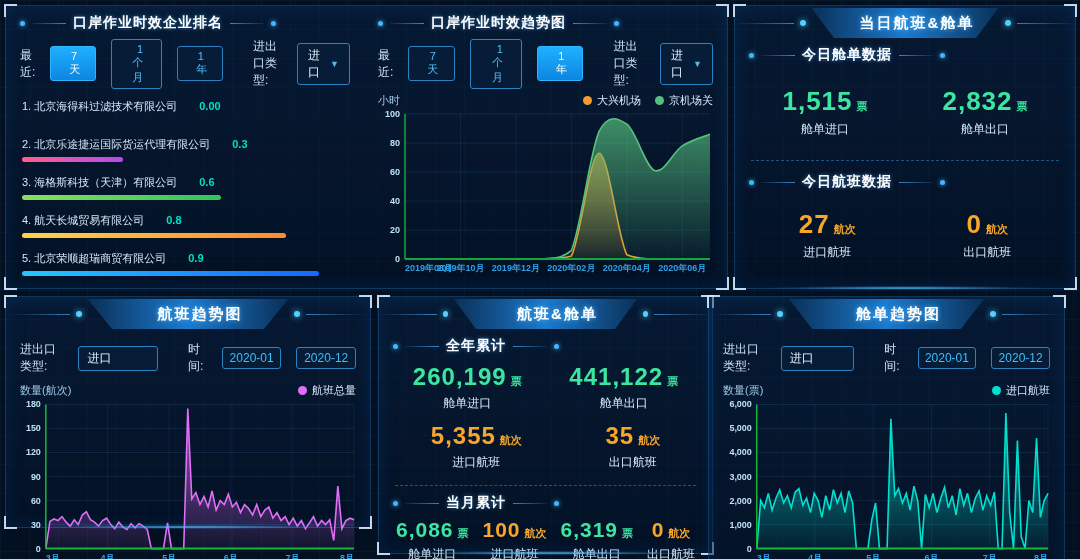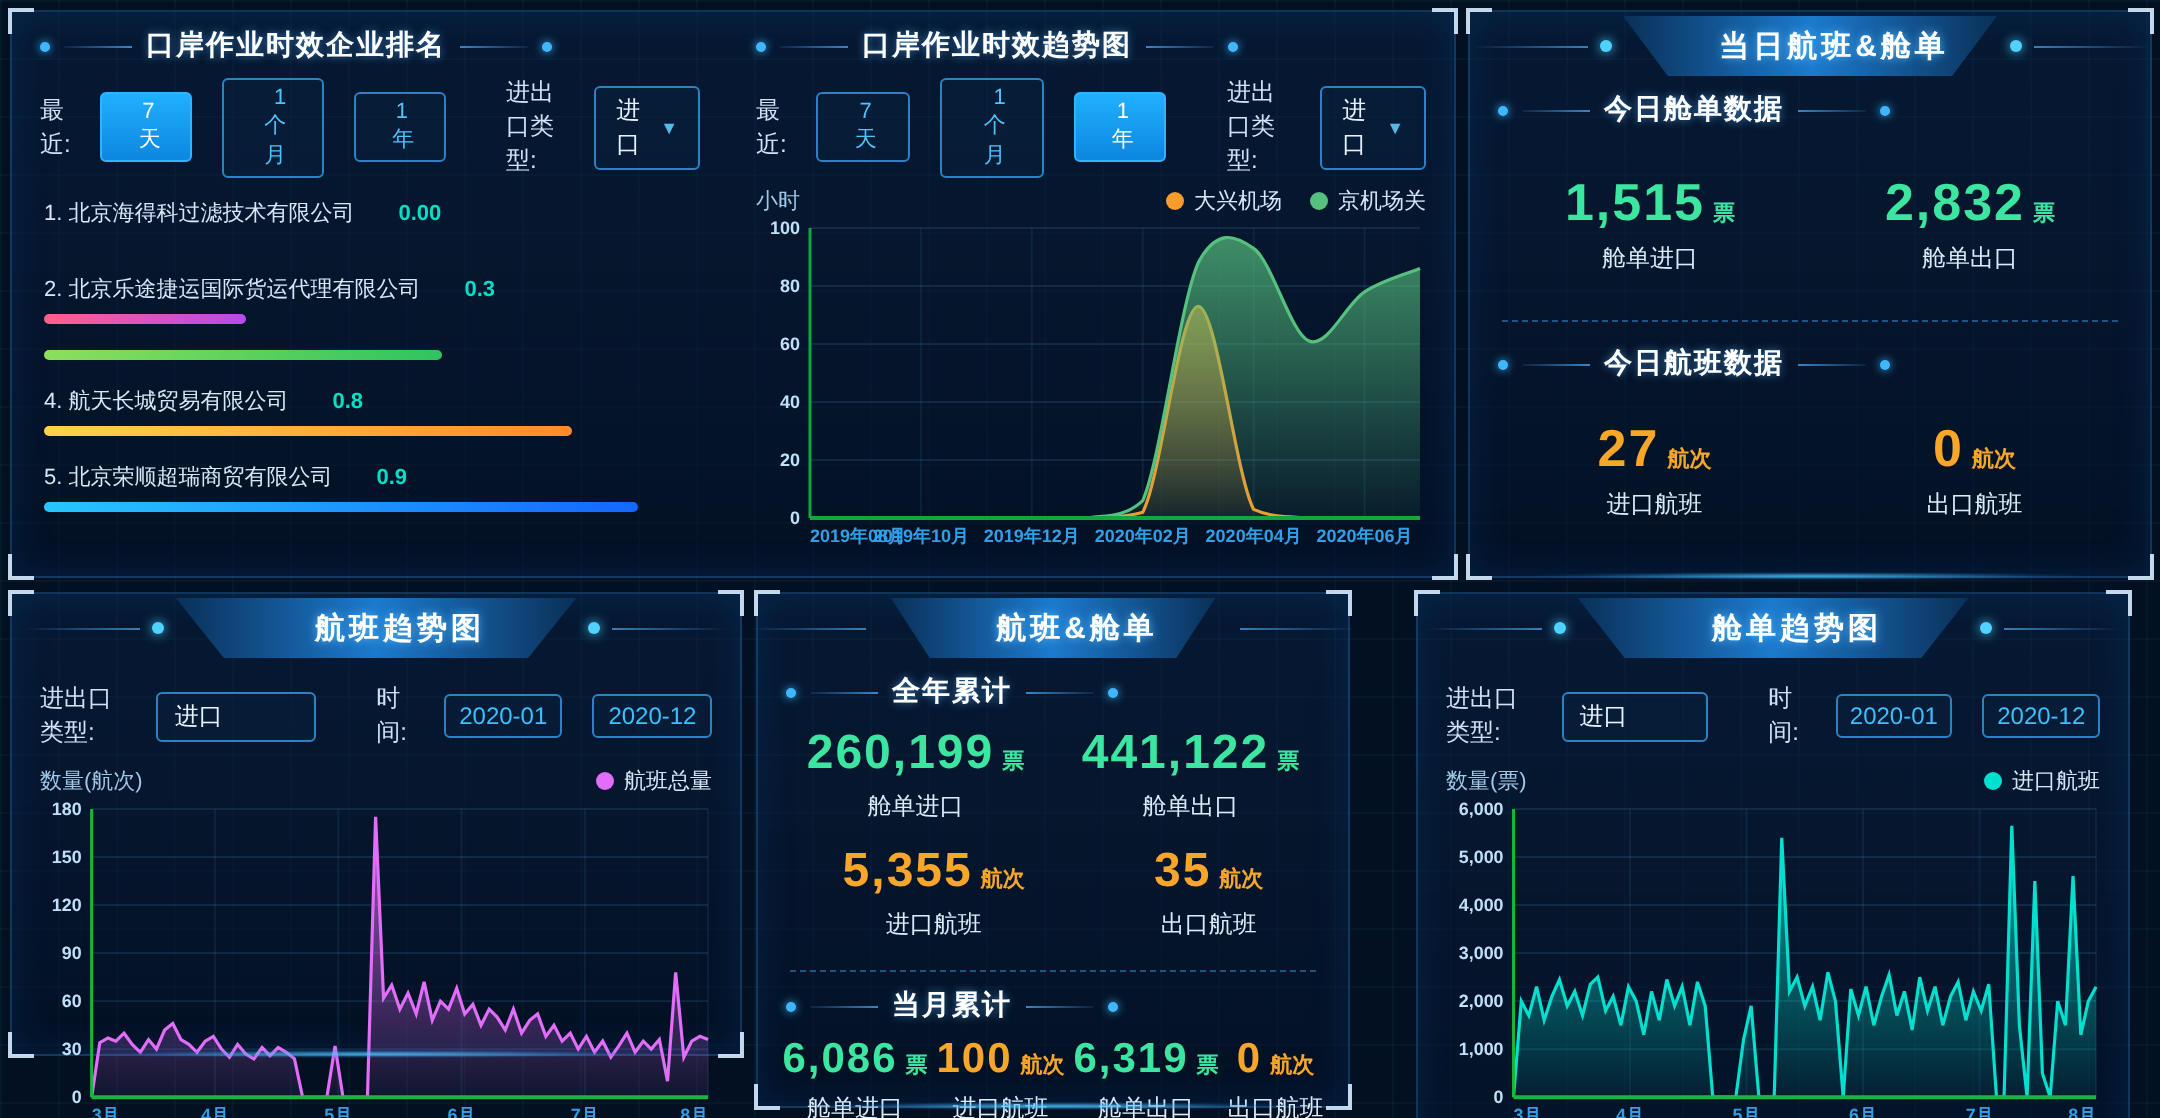--- a/index.html
+++ b/index.html
@@ -74,21 +74,21 @@
   .stat{text-align:center;}
   .sval{font-size:26px;font-weight:bold;letter-spacing:1px;}
   .stat.small .sval{font-size:21px;}
   .sunit{font-size:11px;font-weight:bold;margin-left:4px;}
   .slabel{font-size:12px;color:#d8ecfa;margin-top:4px;}
   .dashed{border-top:1px dashed rgba(50,140,210,.55);margin:12px 16px;}
   
   #panelA{left:5px;top:5px;width:723px;height:284px;}
   #panelB{left:734px;top:5px;width:342px;height:284px;}
   #panelC{left:5px;top:296px;width:366px;height:232px;}
-  #panelD{left:378px;top:296px;width:297px;height:258px;}
+  #panelD{left:378px;top:296px;width:335px;height:258px;}
   #panelE{left:708px;top:296px;width:357px;height:326px;}
   .cols{display:flex;}
   .colL{flex:0 0 358px;}
   .colR{flex:1;min-width:0;}
 </style>
 </head>
 <body>
 
 <div class="canvas">
 
@@ -128,20 +128,24 @@
             <div class="cbar" style="width: 0%; background: linear-gradient(90deg, rgb(0, 229, 192), rgb(0, 229, 192));"></div>
           </div>
           <div class="citem">
             <div class="crow">
               <span class="cname">2. 北京乐途捷运国际货运代理有限公司</span>
               <span class="cval">0.3</span>
             </div>
             <div class="cbar" style="width: 31%; background: linear-gradient(90deg, rgb(255, 95, 138), rgb(180, 75, 240));"></div>
           </div>
           <div class="citem">
+            <div class="crow">
+              <span class="cname">3. 海格斯科技（天津）有限公司</span>
+              <span class="cval">0.6</span>
+            </div>
             <div class="cbar" style="width: 61%; background: linear-gradient(90deg, rgb(139, 224, 92), rgb(47, 196, 95));"></div>
           </div>
           <div class="citem">
             <div class="crow">
               <span class="cname">4. 航天长城贸易有限公司</span>
               <span class="cval">0.8</span>
             </div>
             <div class="cbar" style="width: 81%; background: linear-gradient(90deg, rgb(255, 210, 75), rgb(255, 138, 42));"></div>
           </div>
           <div class="citem">

